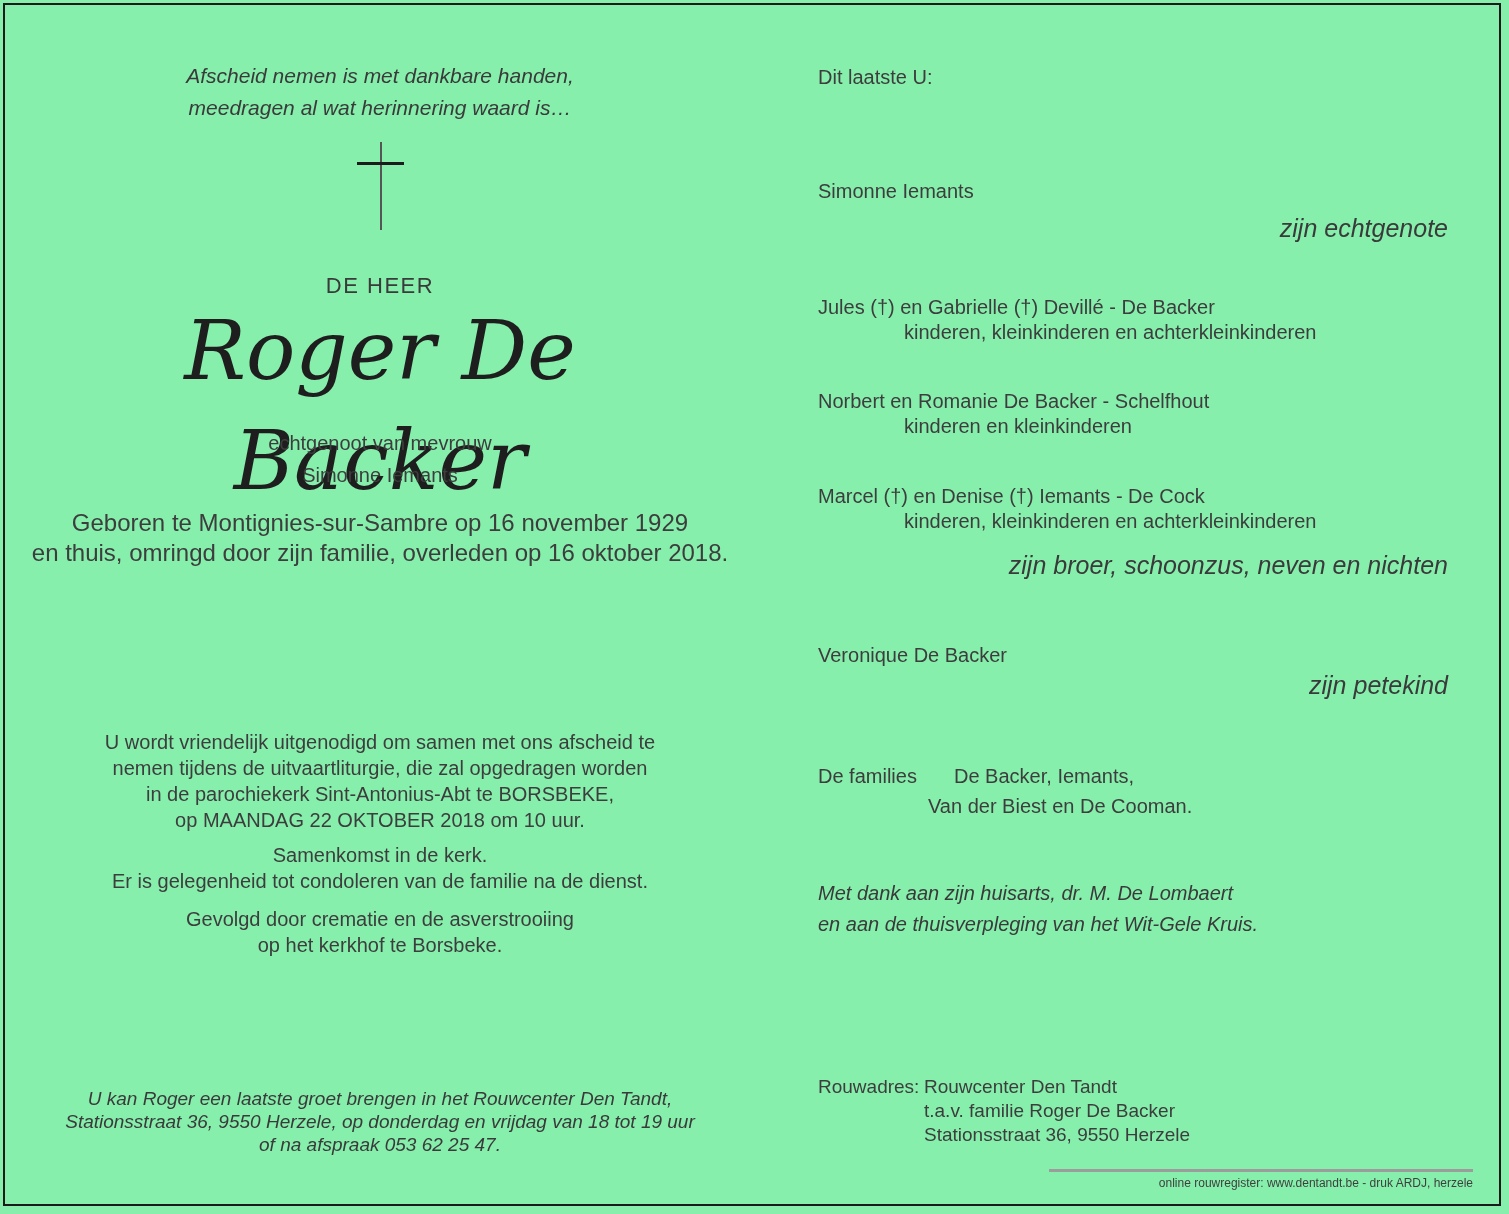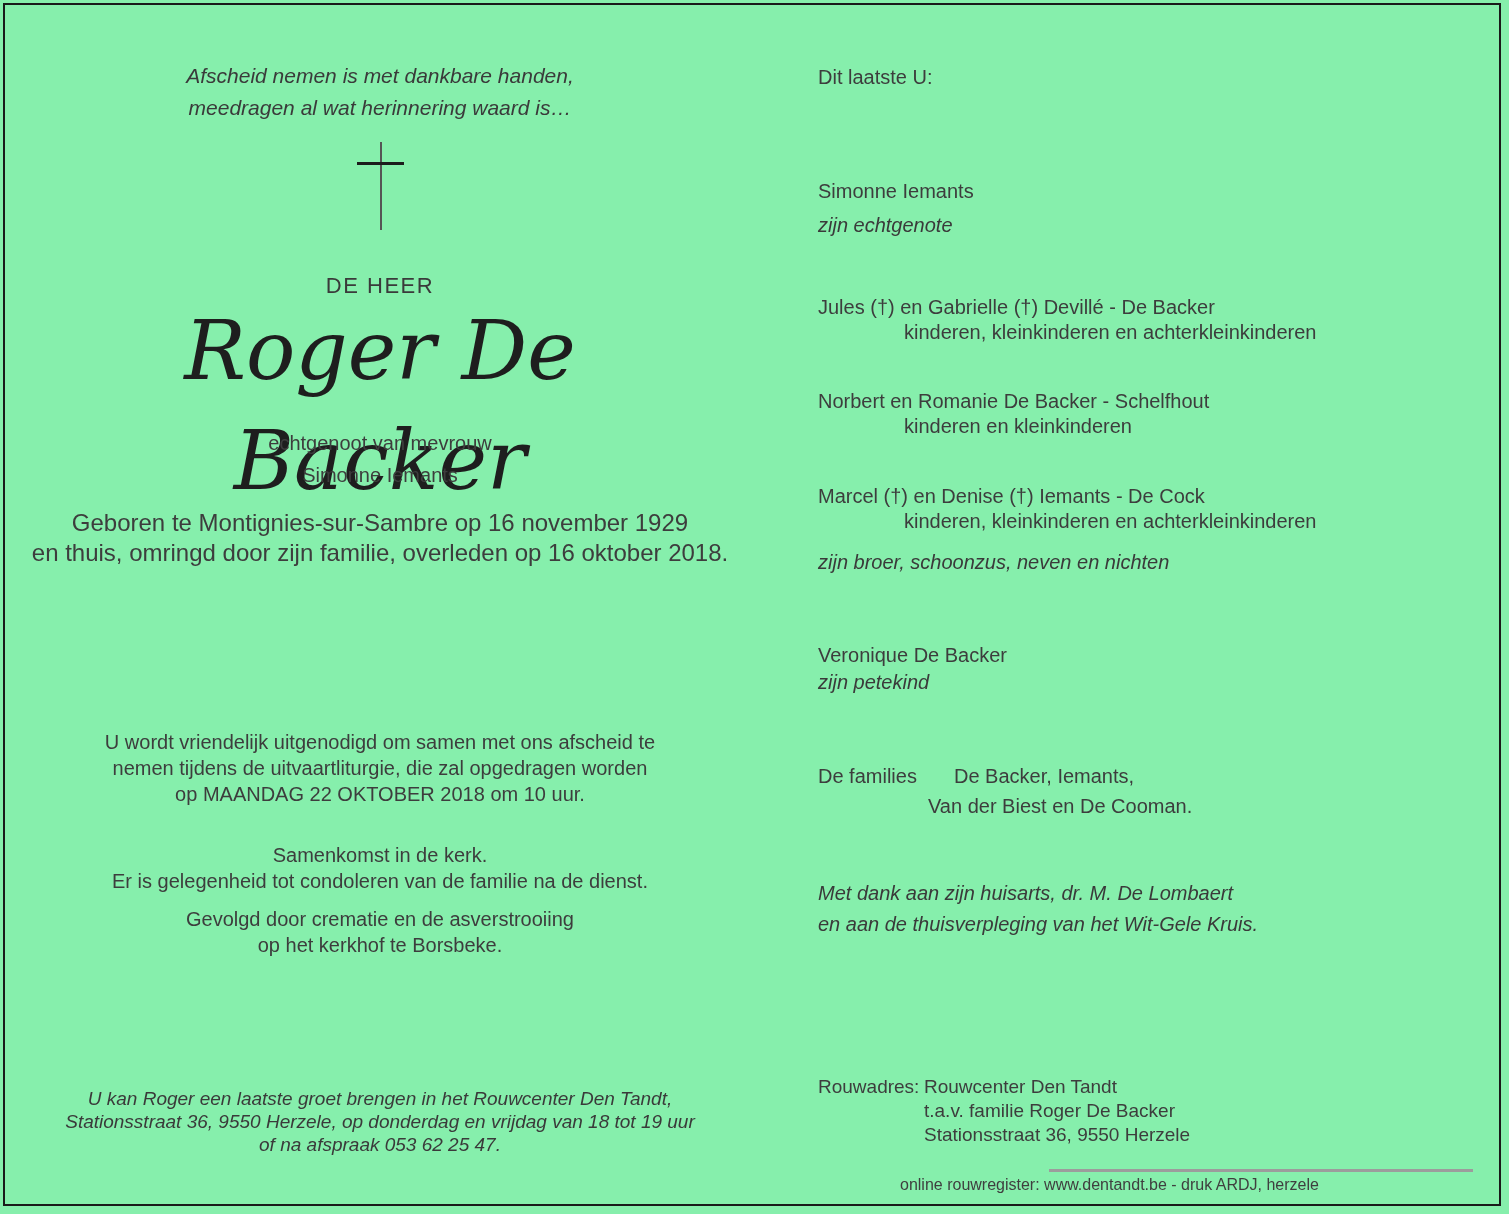--- a/index.html
+++ b/index.html
@@ -23,39 +23,39 @@
   .subtitle{top:427px;font-size:20px;line-height:32px;}
   .lifedates{top:508px;font-size:24px;line-height:30px;}
   .invit1{top:729px;font-size:20px;line-height:26px;}
   .invit2{top:842px;font-size:20px;line-height:26px;}
   .invit3{top:906px;font-size:20px;line-height:26px;}
   .visitation{top:1087px;font-style:italic;font-size:19px;line-height:23px;color:#3a3a3a;}
   
   .rcol{left:818px;width:630px;text-align:left;}
   .announce{top:66px;font-size:20px;}
   .sp-name{top:180px;font-size:20px;}
-  .caption{font-style:italic;font-size:20px;color:#3a3a3a;}
+  .caption{font-style:italic;font-size:25px;text-align:right;color:#3a3a3a;}
   .cap-spouse{top:214px;}
   .fam{font-size:20px;line-height:25px;}
   .fam .desc{padding-left:86px;}
   .fam1{top:295px;} .fam2{top:389px;} .fam3{top:484px;}
   .cap-broer{top:551px;}
   .god-name{top:644px;font-size:20px;}
   .cap-petekind{top:671px;}
   .families{top:761px;font-size:20px;line-height:30px;}
   .families .row{display:flex;gap:26px;}
   .families .lbl{width:110px;flex:none;}
   .families .l2{padding-left:110px;}
   .thanks{top:878px;font-style:italic;font-size:20px;line-height:31px;color:#3a3a3a;}
   .rouwadres{top:1075px;font-size:19px;line-height:24px;}
   .rouwadres .row{display:flex;}
   .rouwadres .lbl{width:106px;flex:none;}
   .rouwadres .ln{padding-left:106px;}
   .divider{left:1049px;top:1169px;width:424px;height:3px;background:#9c9c9c;}
-  .footer{top:1176px;left:900px;width:573px;font-size:16px;color:#3f3f3f;}
+  .footer{top:1176px;left:900px;width:573px;text-align:right;font-size:12px;color:#3f3f3f;}
 </style>
 </head>
 <body>
 
 <div class="canvas">
   <div class="frame"></div>
 
   <div class="abs lcol quote">
     <div>Afscheid nemen is met dankbare handen,</div>
     <div>meedragen al wat herinnering waard is…</div>
@@ -76,20 +76,21 @@
   </div>
 
   <div class="abs lcol lifedates">
     <div>Geboren te Montignies-sur-Sambre op 16 november 1929</div>
     <div>en thuis, omringd door zijn familie, overleden op 16 oktober 2018.</div>
   </div>
 
   <div class="abs lcol invit1">
     <div>U wordt vriendelijk uitgenodigd om samen met ons afscheid te</div>
     <div>nemen tijdens de uitvaartliturgie, die zal opgedragen worden</div>
+    <div>in de parochiekerk Sint-Antonius-Abt te BORSBEKE,</div>
     <div>op MAANDAG 22 OKTOBER 2018 om 10 uur.</div>
   </div>
 
   <div class="abs lcol invit2">
     <div>Samenkomst in de kerk.</div>
     <div>Er is gelegenheid tot condoleren van de familie na de dienst.</div>
   </div>
 
   <div class="abs lcol invit3">
     <div>Gevolgd door crematie en de asverstrooiing</div>

